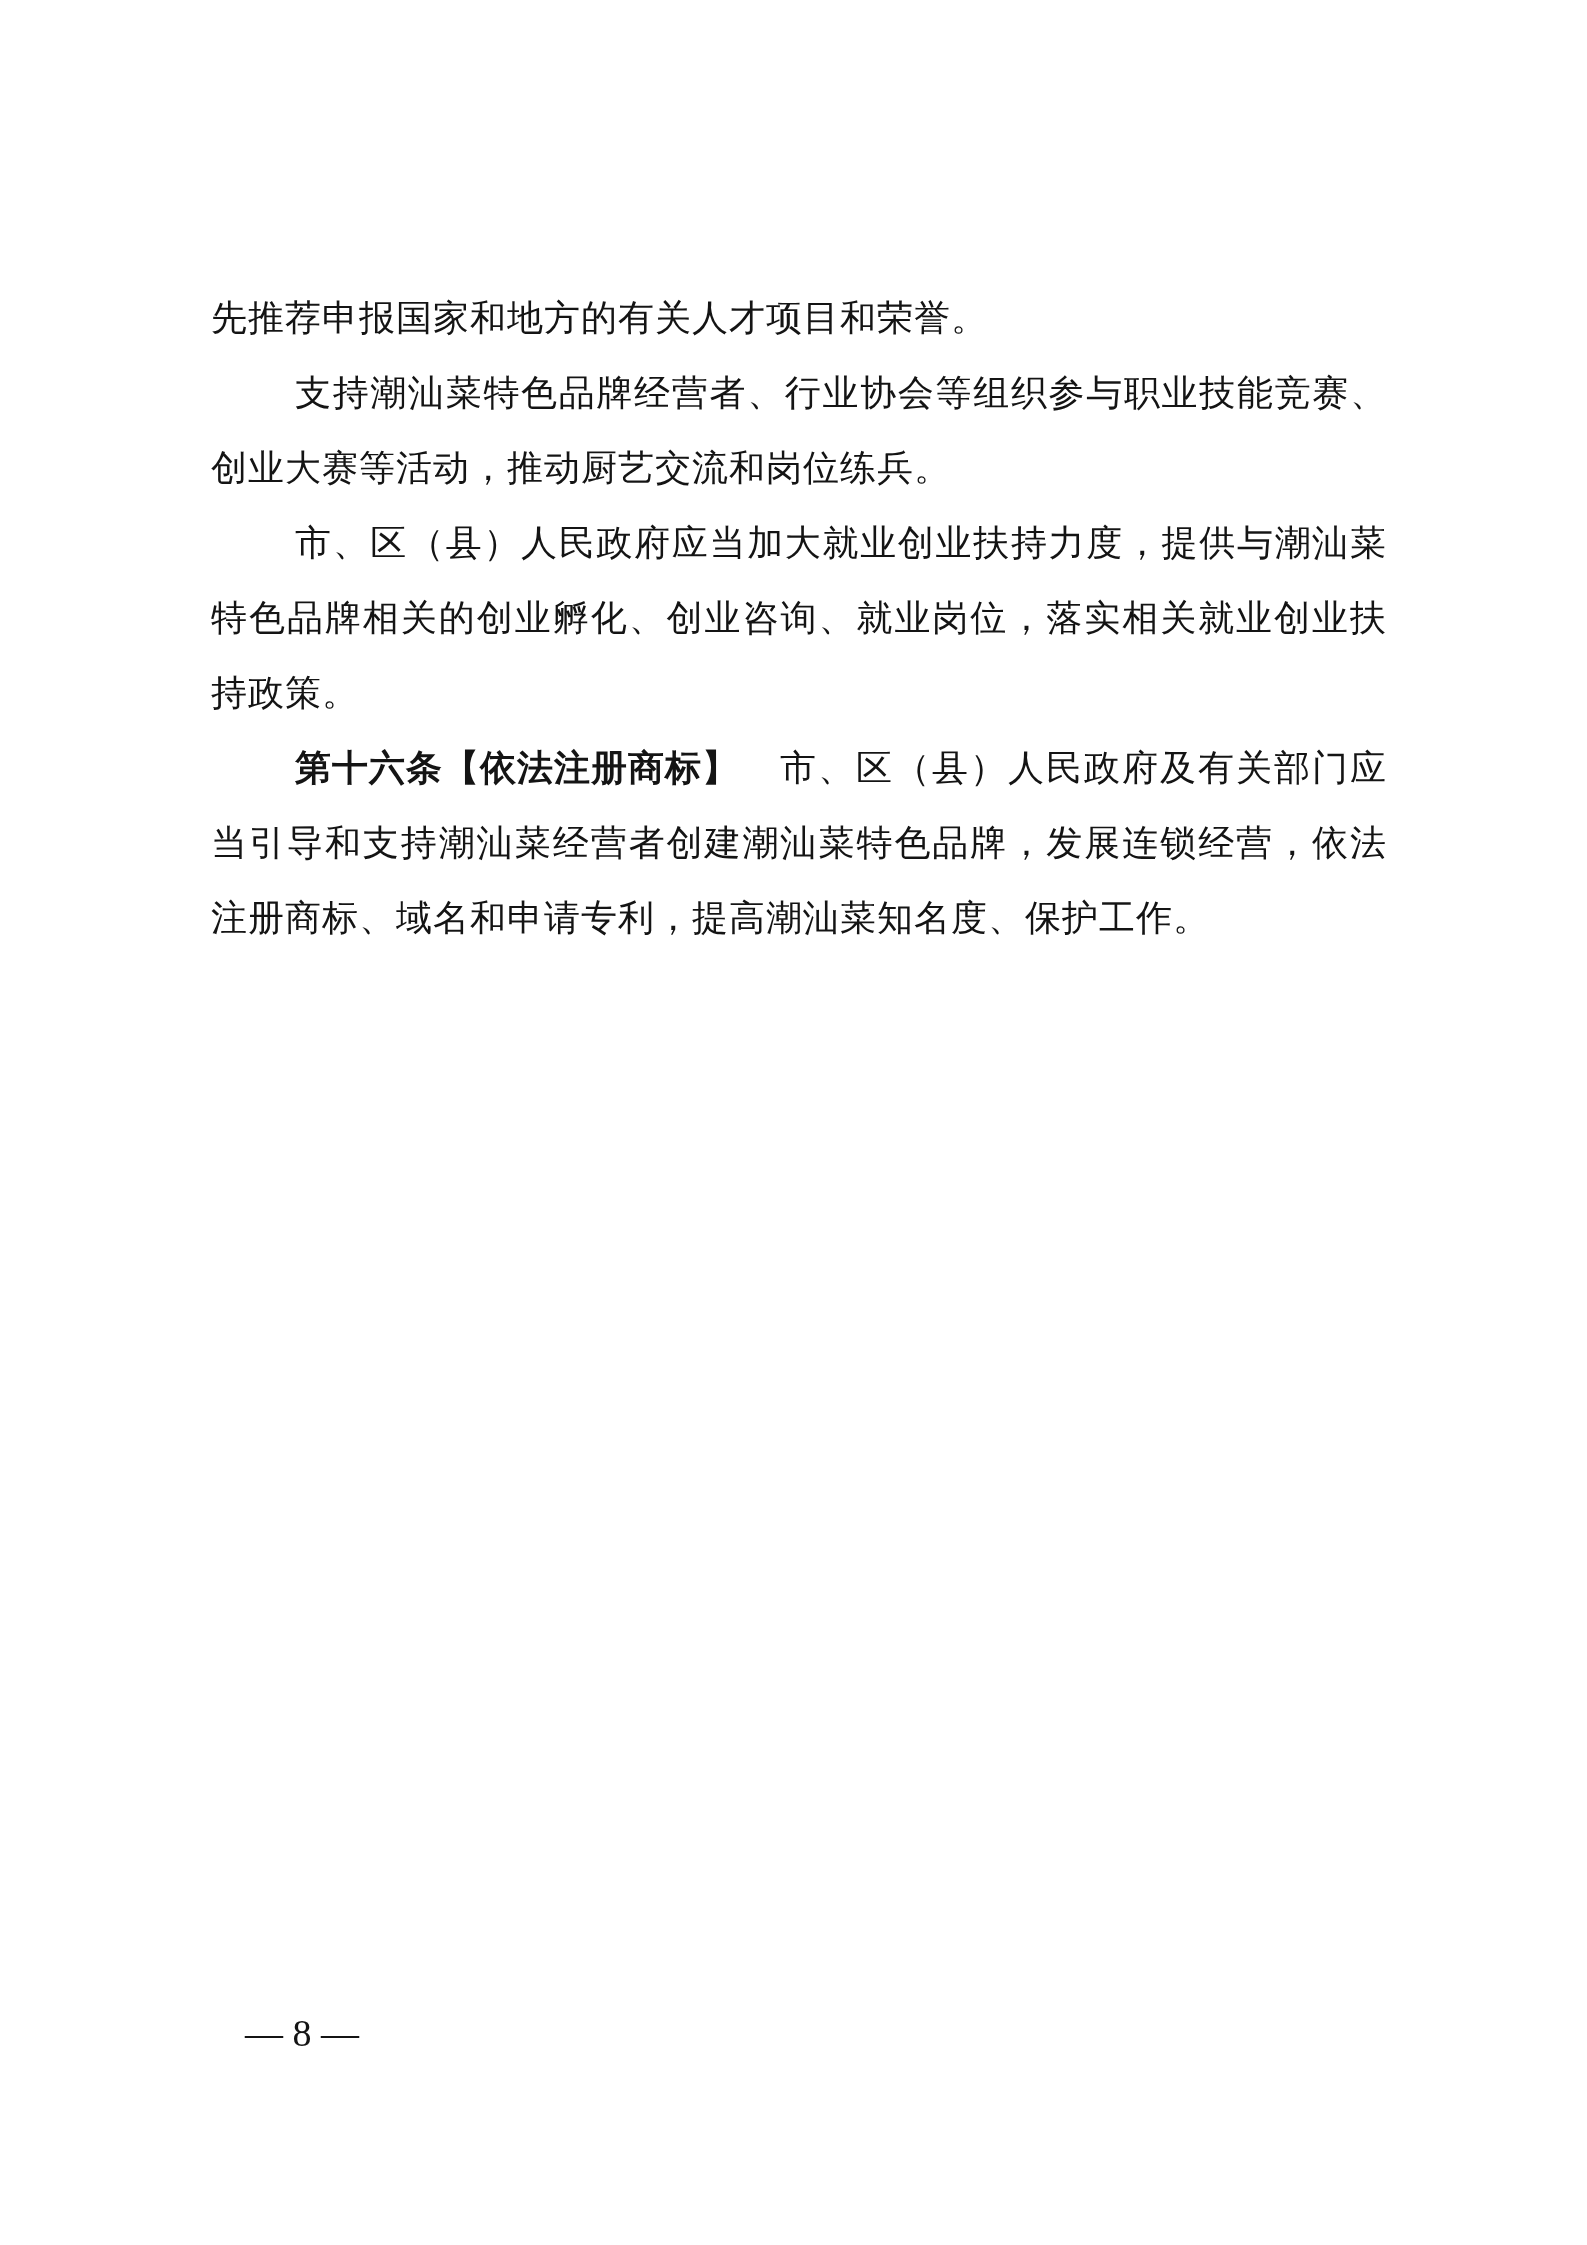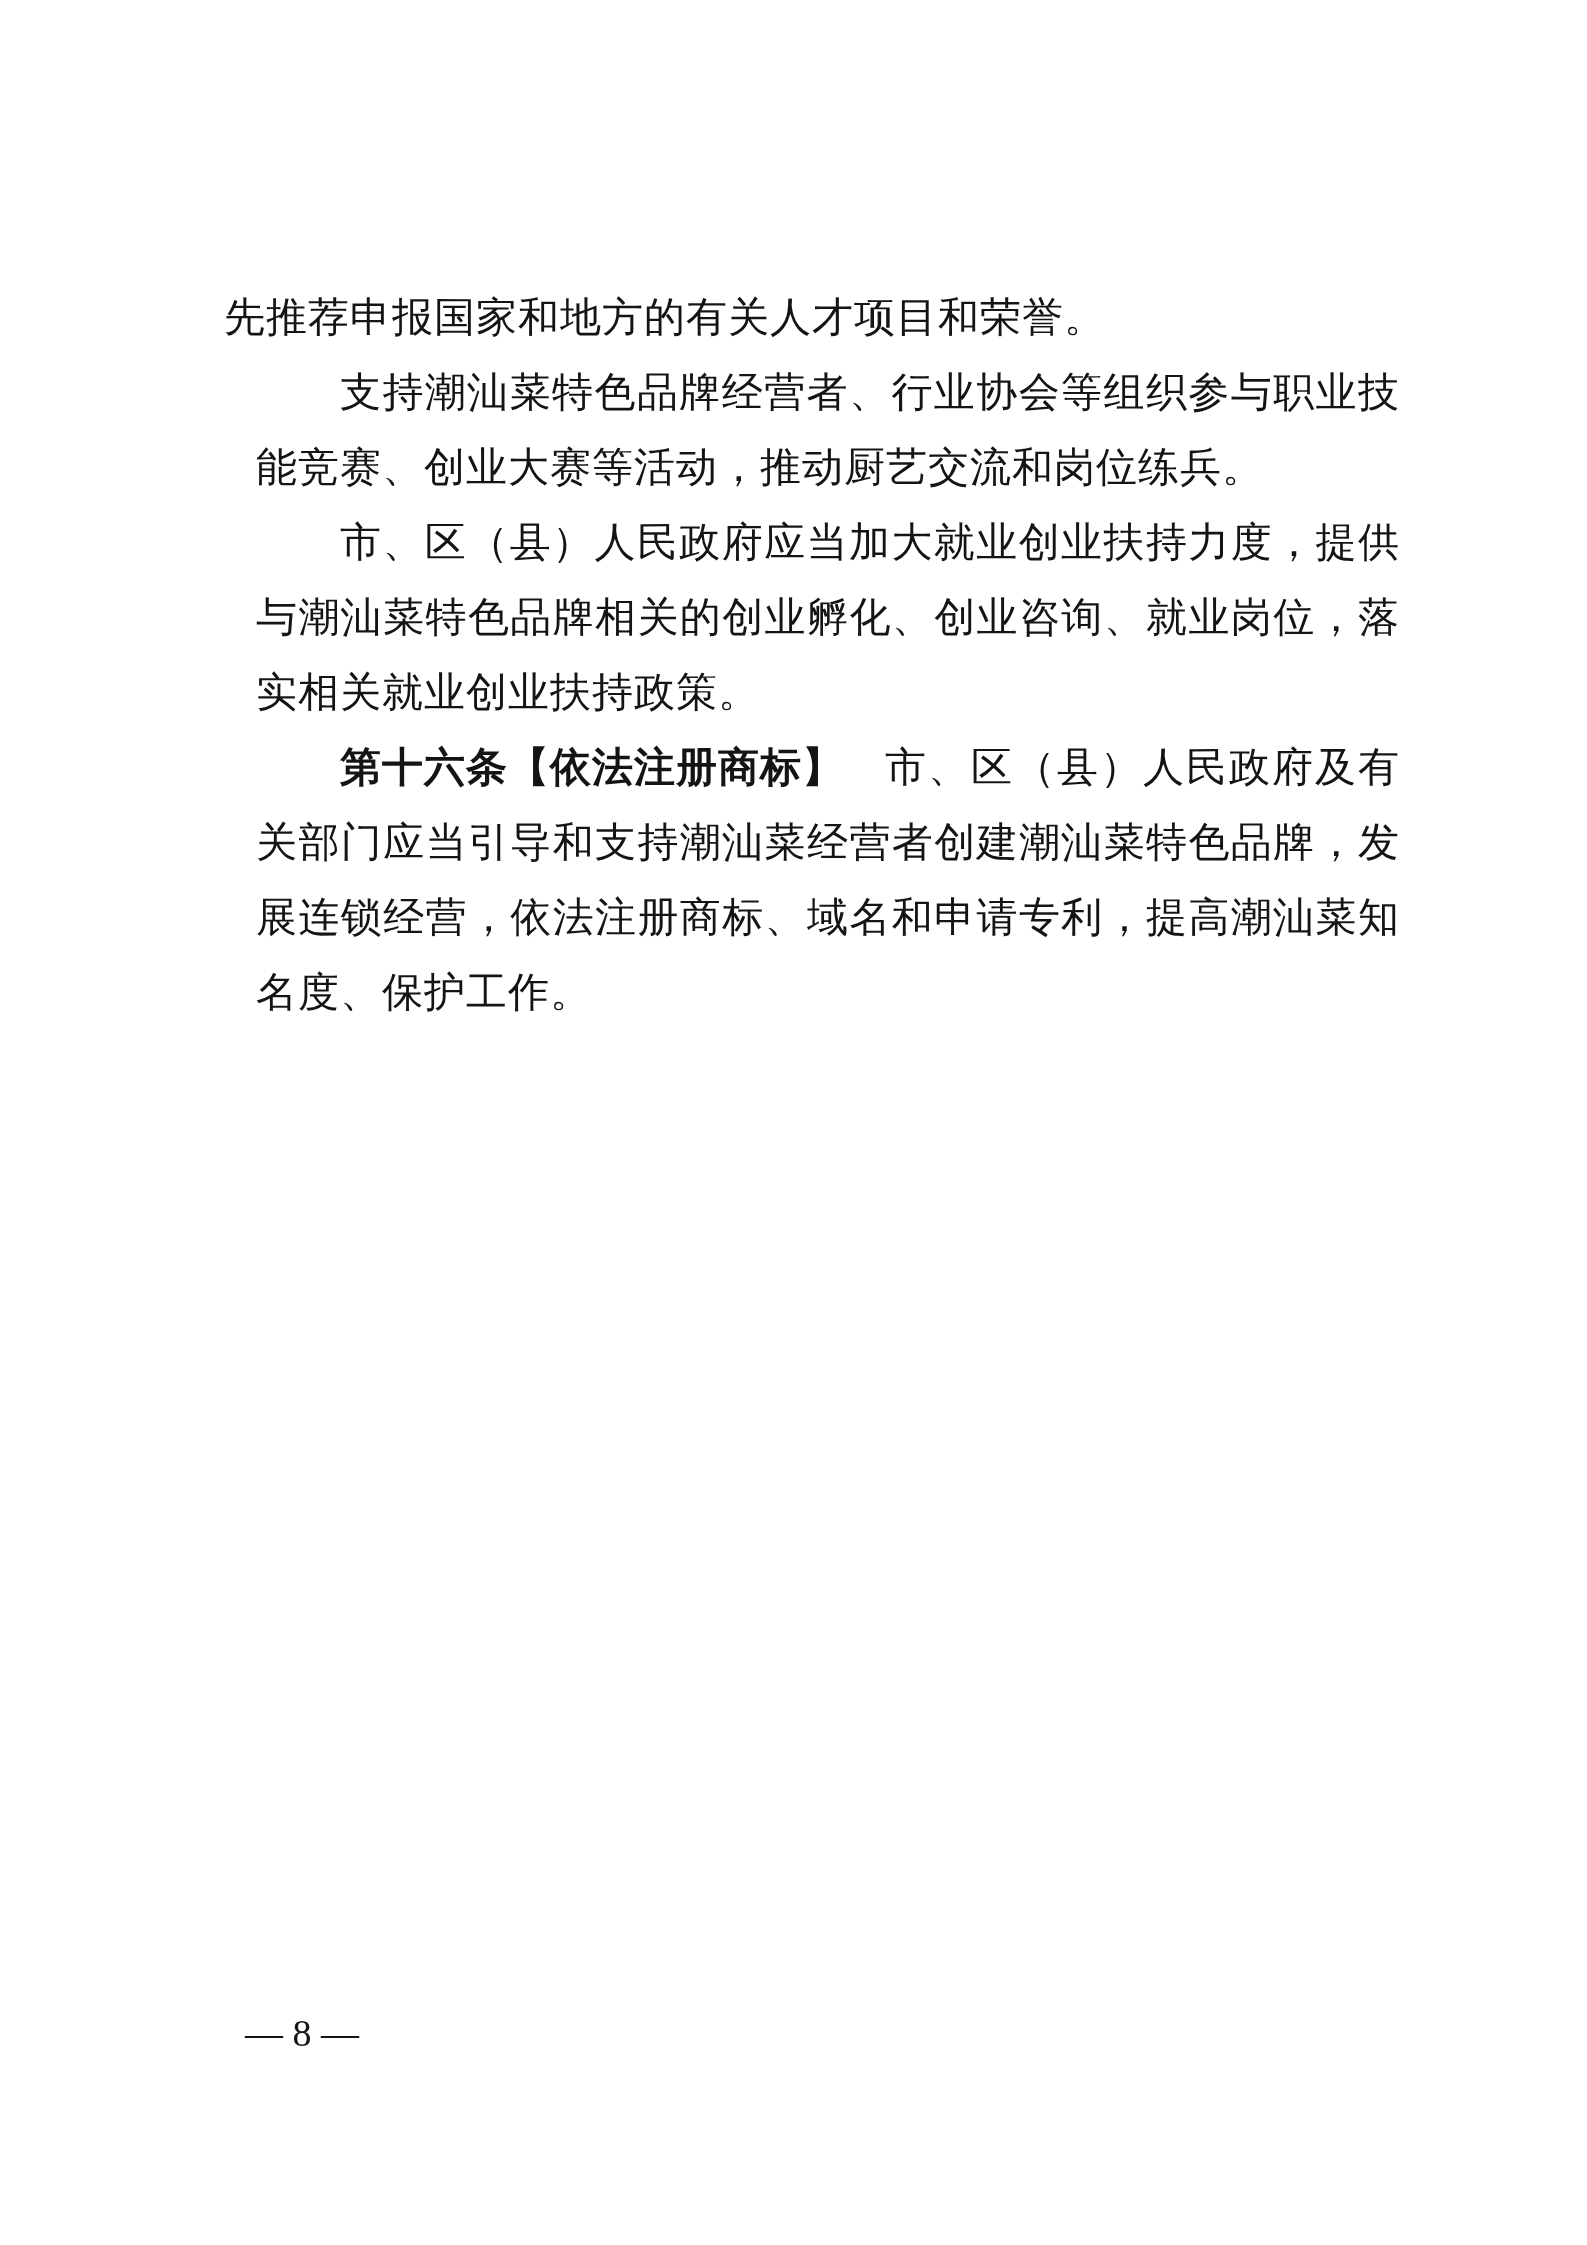--- a/index.html
+++ b/index.html
@@ -1,33 +1,33 @@
 <!DOCTYPE html>
 <html><head>
 <meta charset="utf-8">
 <style>
   html, body { margin: 0; padding: 0; background: #ffffff; }
   body { width: 1587px; height: 2245px; position: relative; overflow: hidden; }
   .page {
     position: absolute;
-    left: 224px;
+    left: 211px;
     top: 280px;
     width: 1176px;
     font-family: "DejaVu Serif", "Liberation Serif", serif;
-    font-size: 41px;
+    font-size: 36px;
     line-height: 75px;
     color: #141414;
   }
   .para {
     margin: 0;
     text-align: justify;
     text-align-last: left;
     letter-spacing: 1px;
   }
-  .indent { text-indent: 84px; margin-left: 32px; }
+  .indent { text-indent: 84px; }
   .article-head {
     font-family: "DejaVu Sans", "Liberation Sans", sans-serif;
     font-weight: bold;
     letter-spacing: 0;
   }
   .gap { display: inline-block; width: 40px; }
   .page-number {
     position: absolute;
     left: 245px;
     top: 2008px;

